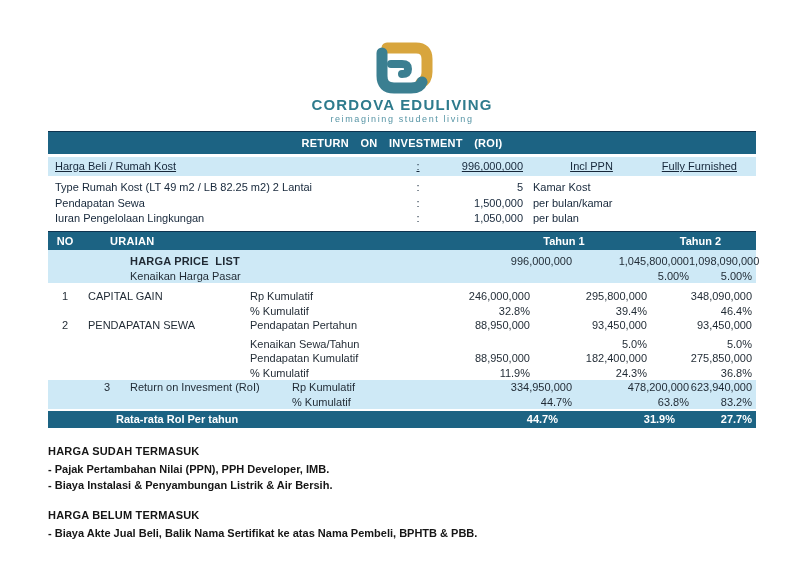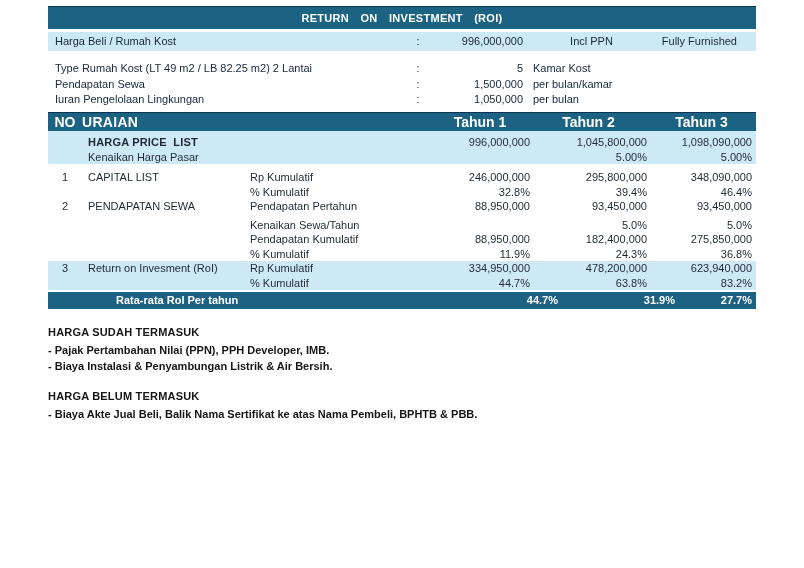--- a/index.html
+++ b/index.html
@@ -19,40 +19,40 @@
   
   .title-band{
     margin-top:6px;height:22px;line-height:22px;background:#1C6383;color:#ffffff;
     font-weight:bold;font-size:11px;text-align:center;word-spacing:8px;letter-spacing:.3px;
     border-top:1px solid #0d3450;
   }
 
   
   .info{margin-top:3px;font-size:11px;color:#16273a;}
   .info-row{display:grid;grid-template-columns:355px 30px 90px 137px 1fr;height:15.5px;line-height:15.5px;}
-  .info-row.hl{background:#CEE9F6;height:19px;line-height:19px;margin-bottom:10px;}
+  .info-row.hl{background:#CEE9F6;height:19px;line-height:19px;margin-bottom:4px;text-decoration:underline;}
   .i-label{padding-left:7px;white-space:pre;}
   .i-colon{text-align:center;}
   .i-value{text-align:right;}
   .i-unit{padding-left:10px;}
   .info-row.hl .i-unit{padding-left:0;text-align:center;}
   .i-extra{text-align:right;padding-right:19px;}
 
   
   .t-grid{display:grid;grid-template-columns:34px 168px 180px 100px 117px 1fr;}
   .t-head{
     margin-top:4px;background:#1C6383;color:#fff;height:18px;line-height:18px;
-    font-size:14px;font-weight:bold;border-top:1px solid #0d3450;
+    font-size:11px;font-weight:bold;border-top:1px solid #0d3450;gap:28px;
   }
   .h-no{text-align:center;}
   .h-uraian{grid-column:2/4;text-align:left;letter-spacing:.3px;}
   .h-y{text-align:center;font-weight:bold;}
   .t-row{height:14.5px;line-height:14.5px;font-size:11px;color:#1f2933;}
   .t-row.tall{height:19px;line-height:15px;padding-top:4px;box-sizing:border-box;}
-  .t-row.hl{background:#CEE9F6;}
+  .t-row.hl{background:#CEE9F6;padding-left:42px;}
   .t-row.gap{margin-top:6px;}
   .t-row.gap-sm{margin-top:4px;}
   .cell-no{text-align:center;}
   .cell-label{padding-left:6px;white-space:pre;}
   .t-row.bold .cell-label{font-weight:bold;letter-spacing:.2px;}
   .cell-sub{padding-left:0;}
   .cell-v{text-align:right;}
   .c-v3{padding-right:4px;}
   .t-foot{
     margin-top:2px;background:#1C6383;color:#fff;height:17px;line-height:17px;
@@ -65,20 +65,29 @@
   .note-heading{font-weight:bold;line-height:15px;margin-bottom:3px;letter-spacing:.2px;}
   .note-item{line-height:15.5px;font-weight:bold;}
   .note-group + .note-group{margin-top:15px;}
 </style>
 </head>
 <body>
 
 <div class="page">
   <div class="content">
 
+    <div class="logo-block">
+      <svg class="logo-mark" width="84" height="56" viewBox="0 0 84 56" aria-hidden="true">
+        <path d="M27 8 H56 Q67 8 67 19 V32 Q67 40 61 43" stroke="#D8A53D" stroke-width="11" fill="none" stroke-linecap="round"></path>
+        <path d="M22 13 V36 Q22 48 34 48 H51 Q60 48 62 42" stroke="#3B7F91" stroke-width="11" fill="none" stroke-linecap="round"></path>
+        <path d="M31 24 H42 Q48 24 48 29 Q48 34 42 34" stroke="#3B7F91" stroke-width="8" fill="none" stroke-linecap="round"></path>
+      </svg>
+      <div class="brand-name">CORDOVA EDULIVING</div>
+      <div class="brand-tagline">reimagining student living</div>
+    </div>
 
     <div class="title-band">RETURN ON INVESTMENT (ROI)</div>
 
     <div class="info" id="info-rows">
         <div class="info-row hl">
     <div class="i-label">Harga Beli / Rumah Kost</div>
     <div class="i-colon">:</div>
     <div class="i-value">996,000,000</div>
     <div class="i-unit">Incl PPN</div>
     <div class="i-extra">Fully Furnished</div>
@@ -126,21 +135,21 @@
         <div class="t-row t-grid hl">
     <div class="cell-no"></div>
     <div class="cell-label">Kenaikan Harga Pasar</div>
     <div class="cell-sub"></div>
     <div class="cell-v c-v1"></div>
     <div class="cell-v c-v2">5.00%</div>
     <div class="cell-v c-v3">5.00%</div>
   </div>
         <div class="t-row t-grid gap">
     <div class="cell-no">1</div>
-    <div class="cell-label">CAPITAL LIST</div>
+    <div class="cell-label">CAPITAL GAIN</div>
     <div class="cell-sub">Rp Kumulatif</div>
     <div class="cell-v c-v1">246,000,000</div>
     <div class="cell-v c-v2">295,800,000</div>
     <div class="cell-v c-v3">348,090,000</div>
   </div>
         <div class="t-row t-grid">
     <div class="cell-no"></div>
     <div class="cell-label"></div>
     <div class="cell-sub">% Kumulatif</div>
     <div class="cell-v c-v1">32.8%</div>

